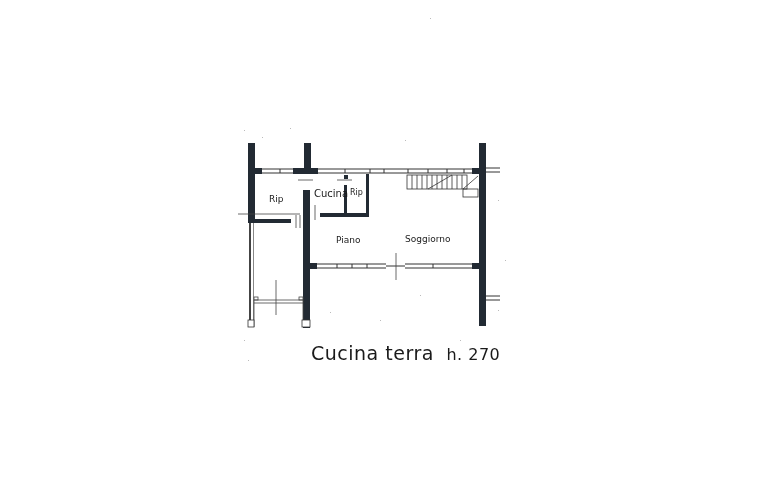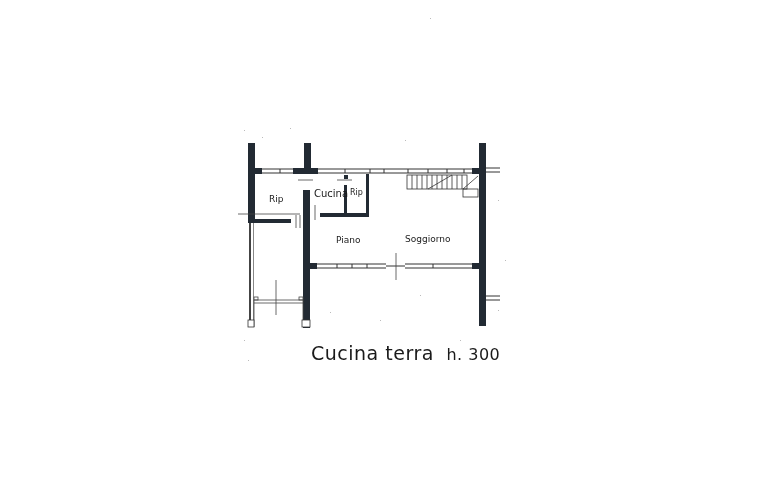--- a/index.html
+++ b/index.html
@@ -130,14 +130,14 @@
 </svg>
 
 <div class="lbl room" style="left:269px;top:194px;">Rip</div>
 <div class="lbl room" style="left:314px;top:188px;font-size:10px;">Cucina</div>
 <div class="lbl room" style="left:350px;top:188px;font-size:8px;">Rip</div>
 <div class="lbl room" style="left:405px;top:210px;margin-top:24px;">Soggiorno</div>
 <div class="lbl room" style="left:336px;top:235px;">Piano</div>
 
 <div class="lbl caption" style="left:311px;top:342px;">
   <span>Cucina terra</span>
-  <span style="margin-left:6px;font-size:16px;">h. 300</span>
+  <span style="margin-left:6px;font-size:16px;">h. 270</span>
 </div>
 
 </body></html>

